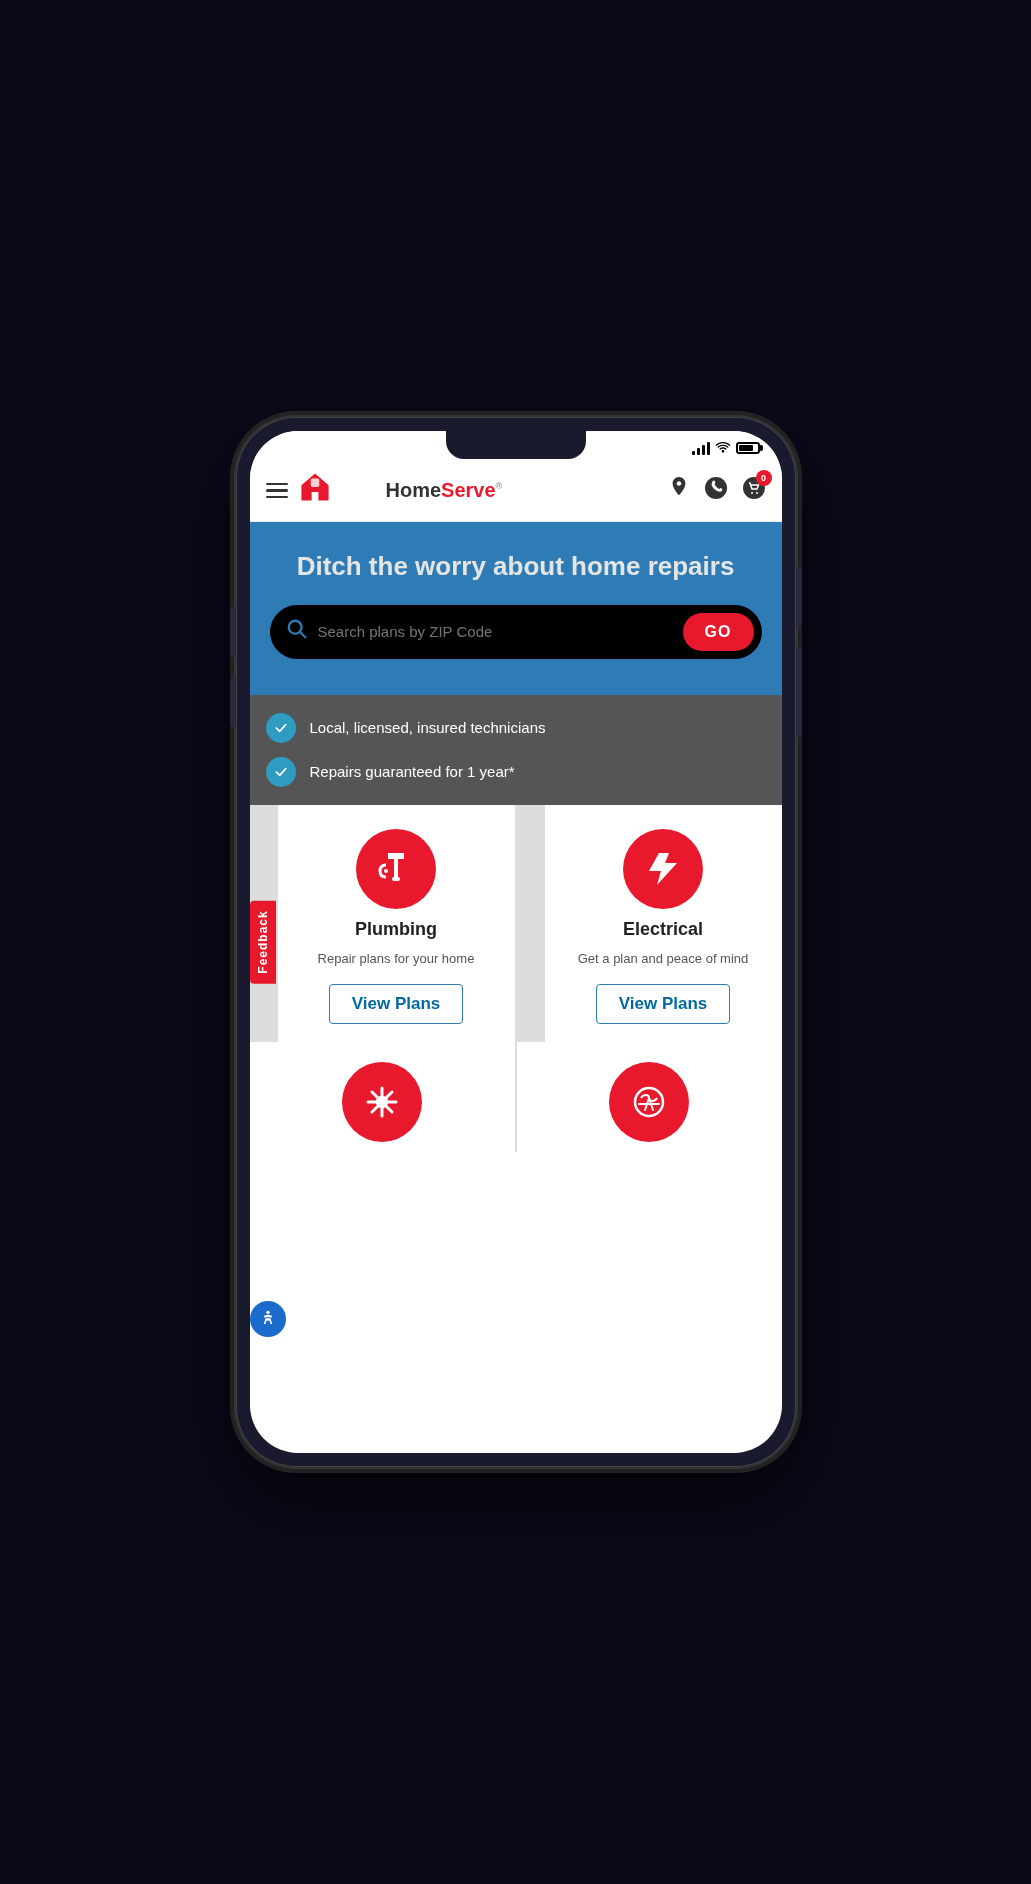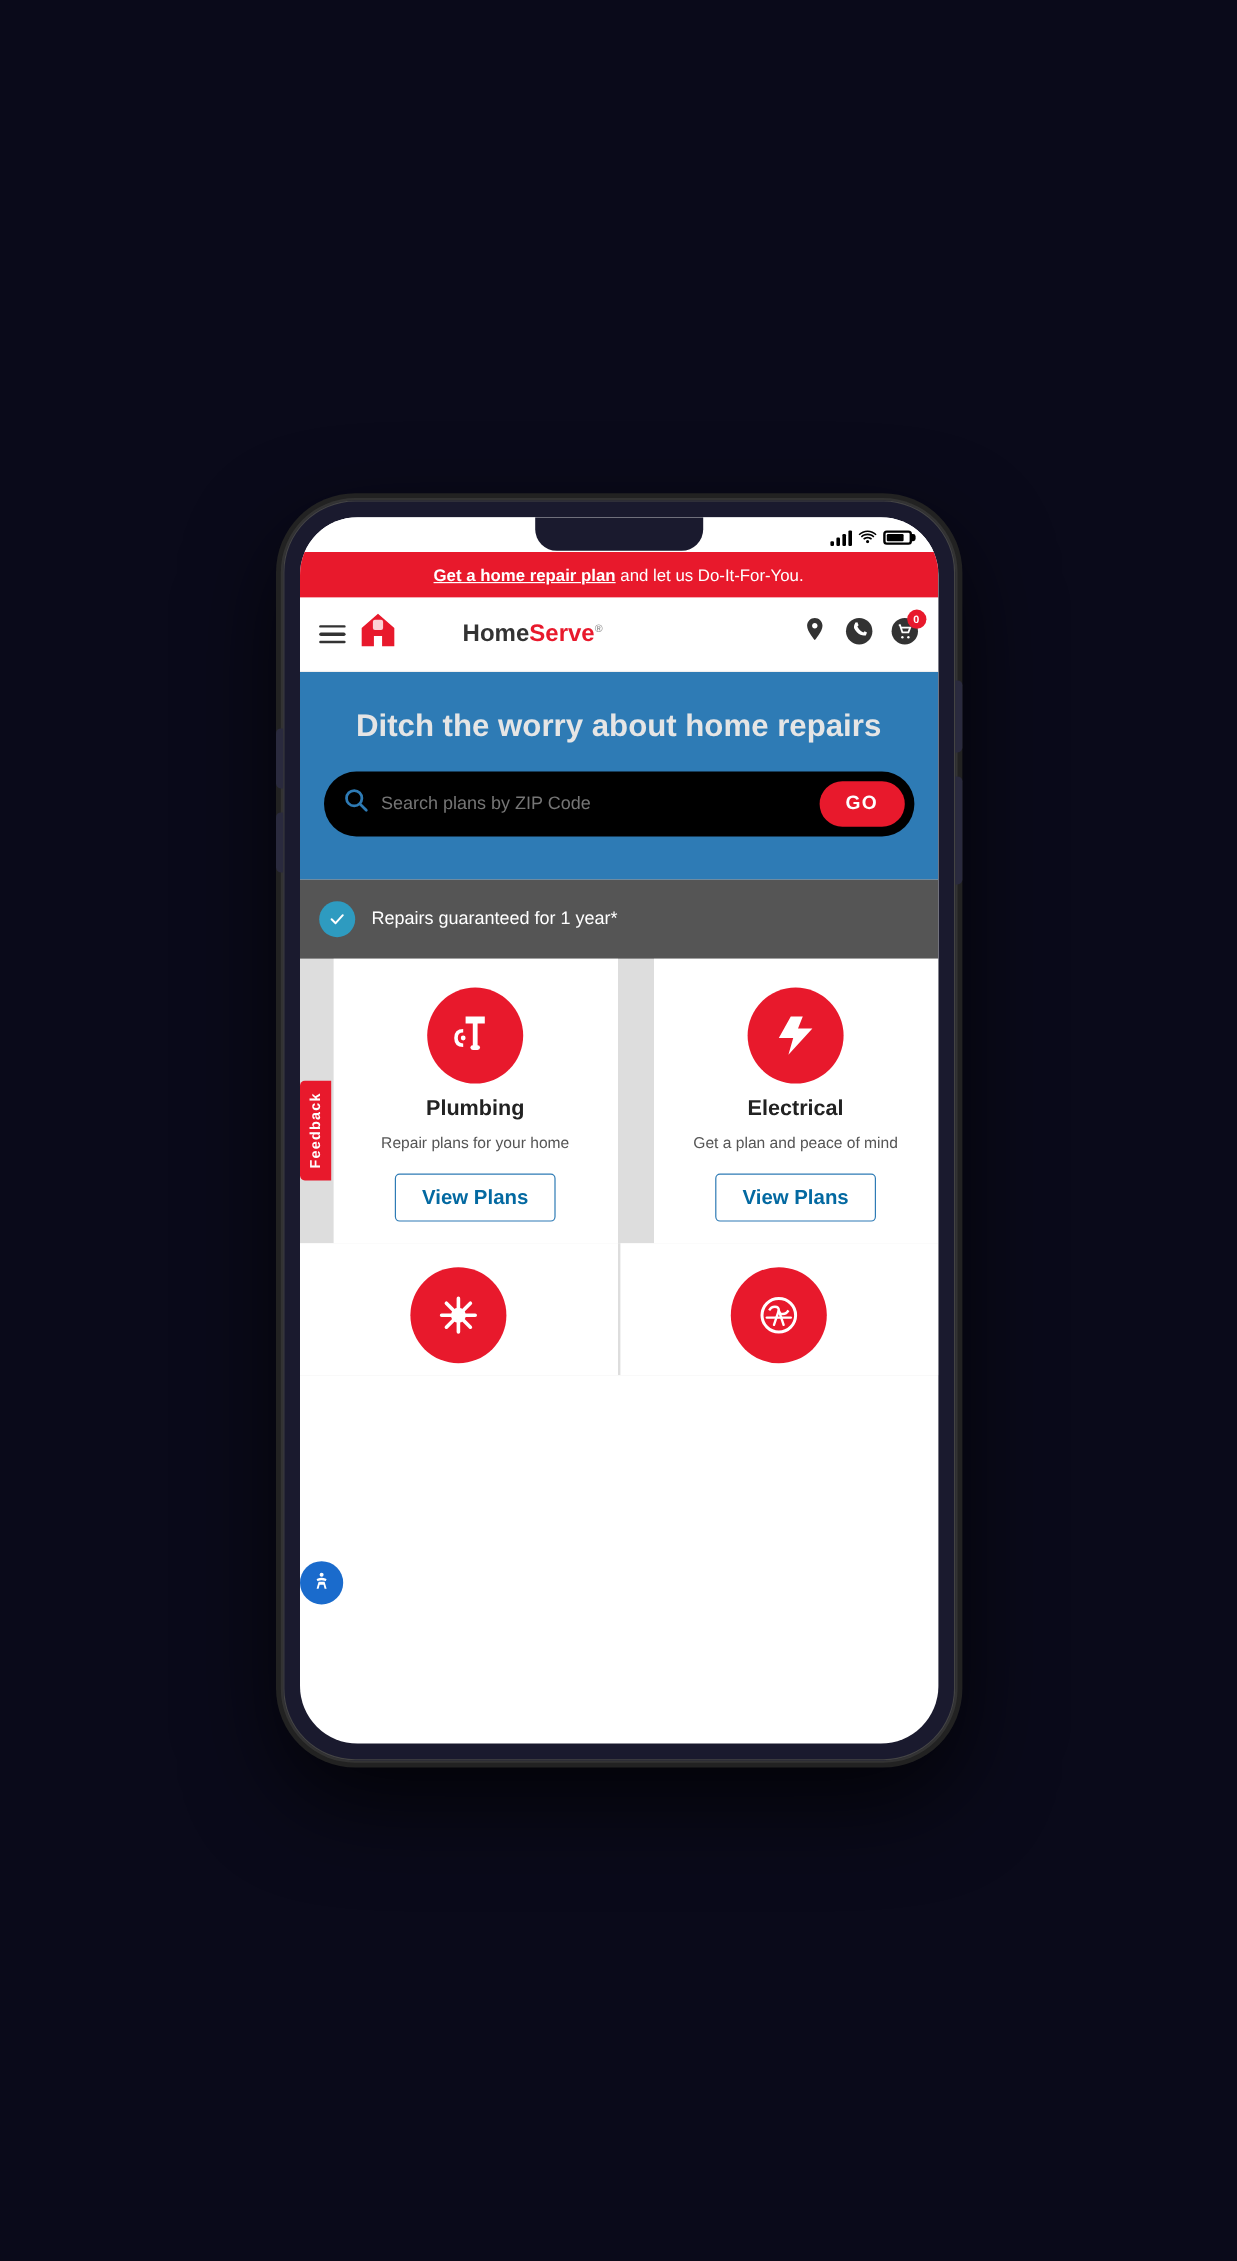--- a/index.html
+++ b/index.html
@@ -476,23 +476,20 @@
             <svg width="16" height="14" viewBox="0 0 24 20" fill="none" xmlns="http://www.w3.org/2000/svg">
               <path d="M12 16a2 2 0 1 1 0 4 2 2 0 0 1 0-4zm0-4c2.2 0 4.2.9 5.6 2.4l-1.4 1.4C15.1 14.7 13.6 14 12 14s-3.1.7-4.2 1.8L6.4 14.4C7.8 12.9 9.8 12 12 12zm0-4c3.3 0 6.3 1.3 8.5 3.5l-1.4 1.4C17.4 11 14.8 10 12 10s-5.4 1-7.1 2.9L3.5 11.5C5.7 9.3 8.7 8 12 8zm0-4c4.4 0 8.4 1.8 11.3 4.7l-1.4 1.4C19.5 7.7 15.9 6 12 6S4.5 7.7 2.1 10.1L.7 8.7C3.6 5.8 7.6 4 12 4z" fill="#000"></path>
             </svg>
           </span>
           <div class="battery-icon">
             <div class="battery-fill"></div>
           </div>
         </div>
       </div>
 
-      <div class="top-banner">
-        <span class="underline">Get a home repair plan</span><span> and let us Do-It-For-You.</span>
-      </div>
 
       <div class="nav-bar">
         <div class="hamburger-icon">
           <span></span>
           <span></span>
           <span></span>
         </div>
 
         <div class="logo-area">
           <span class="logo-house">
@@ -545,20 +542,28 @@
         </div>
       </div>
 
       <div class="features-section">
         <div class="feature-item">
           <div class="check-circle">
             <svg viewBox="0 0 24 24" fill="none" xmlns="http://www.w3.org/2000/svg">
               <path d="M5 12l5 5L19 7" stroke="white" stroke-width="2.5" stroke-linecap="round" stroke-linejoin="round"></path>
             </svg>
           </div>
+          <span class="feature-text">Local, licensed, insured technicians</span>
+        </div>
+        <div class="feature-item">
+          <div class="check-circle">
+            <svg viewBox="0 0 24 24" fill="none" xmlns="http://www.w3.org/2000/svg">
+              <path d="M5 12l5 5L19 7" stroke="white" stroke-width="2.5" stroke-linecap="round" stroke-linejoin="round"></path>
+            </svg>
+          </div>
           <span class="feature-text">Repairs guaranteed for 1 year*</span>
         </div>
       </div>
 
       <div class="cards-grid">
 
         <div class="service-card">
           <div class="card-icon-circle">
             <svg width="48" height="48" viewBox="0 0 48 48" fill="none" xmlns="http://www.w3.org/2000/svg">
               <path d="M16 8h16v6h-6v20h-4V14h-6V8z" fill="white"></path>

